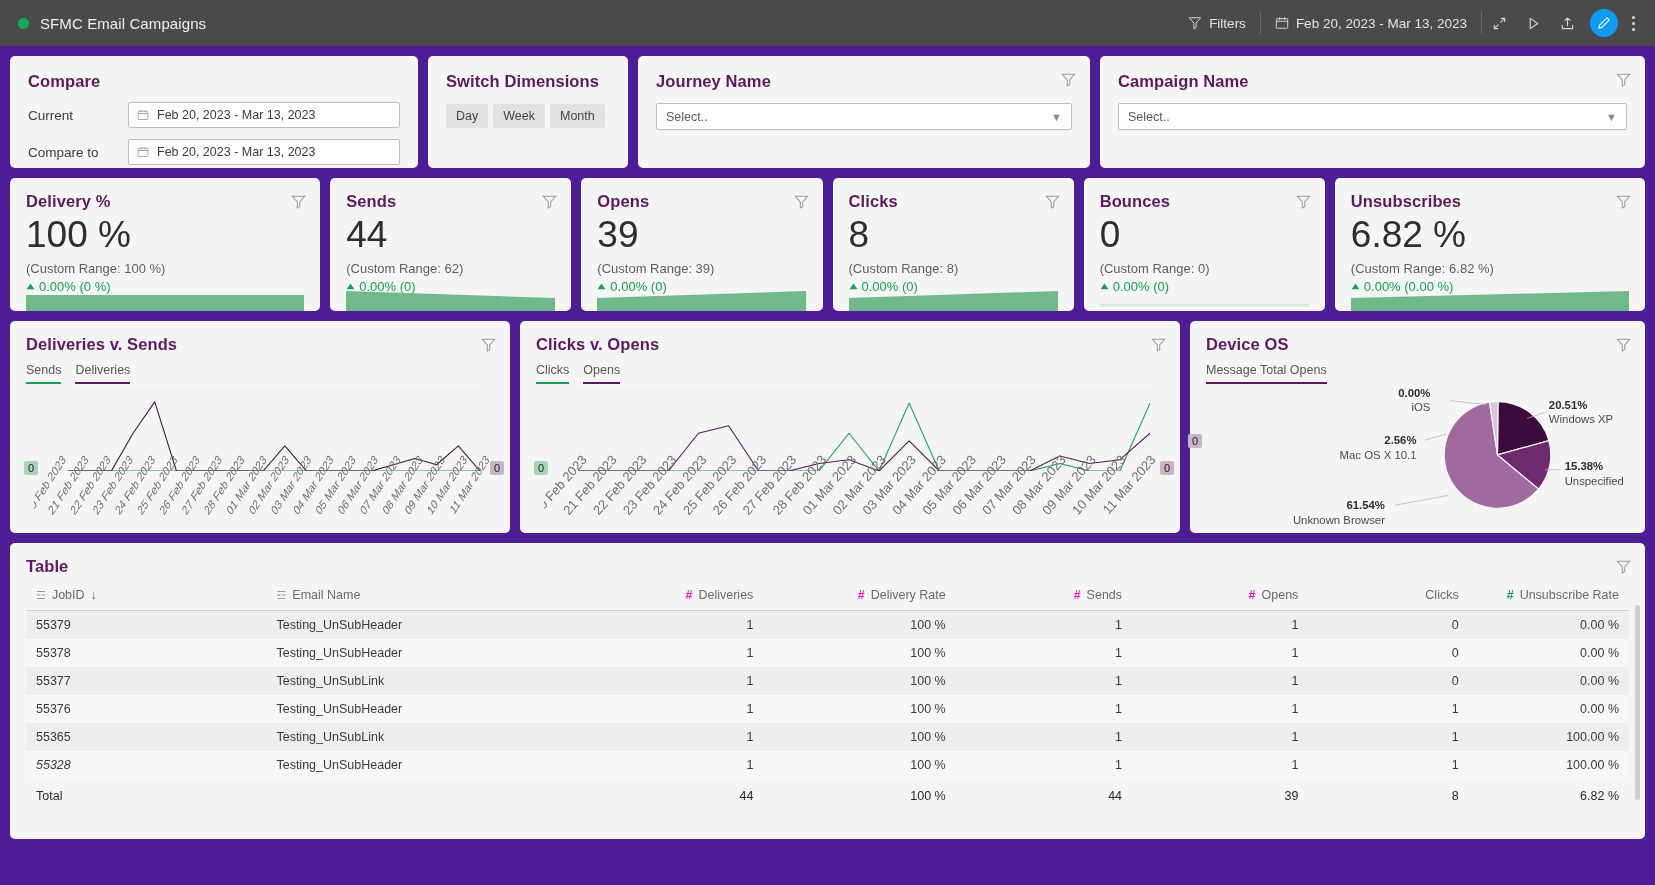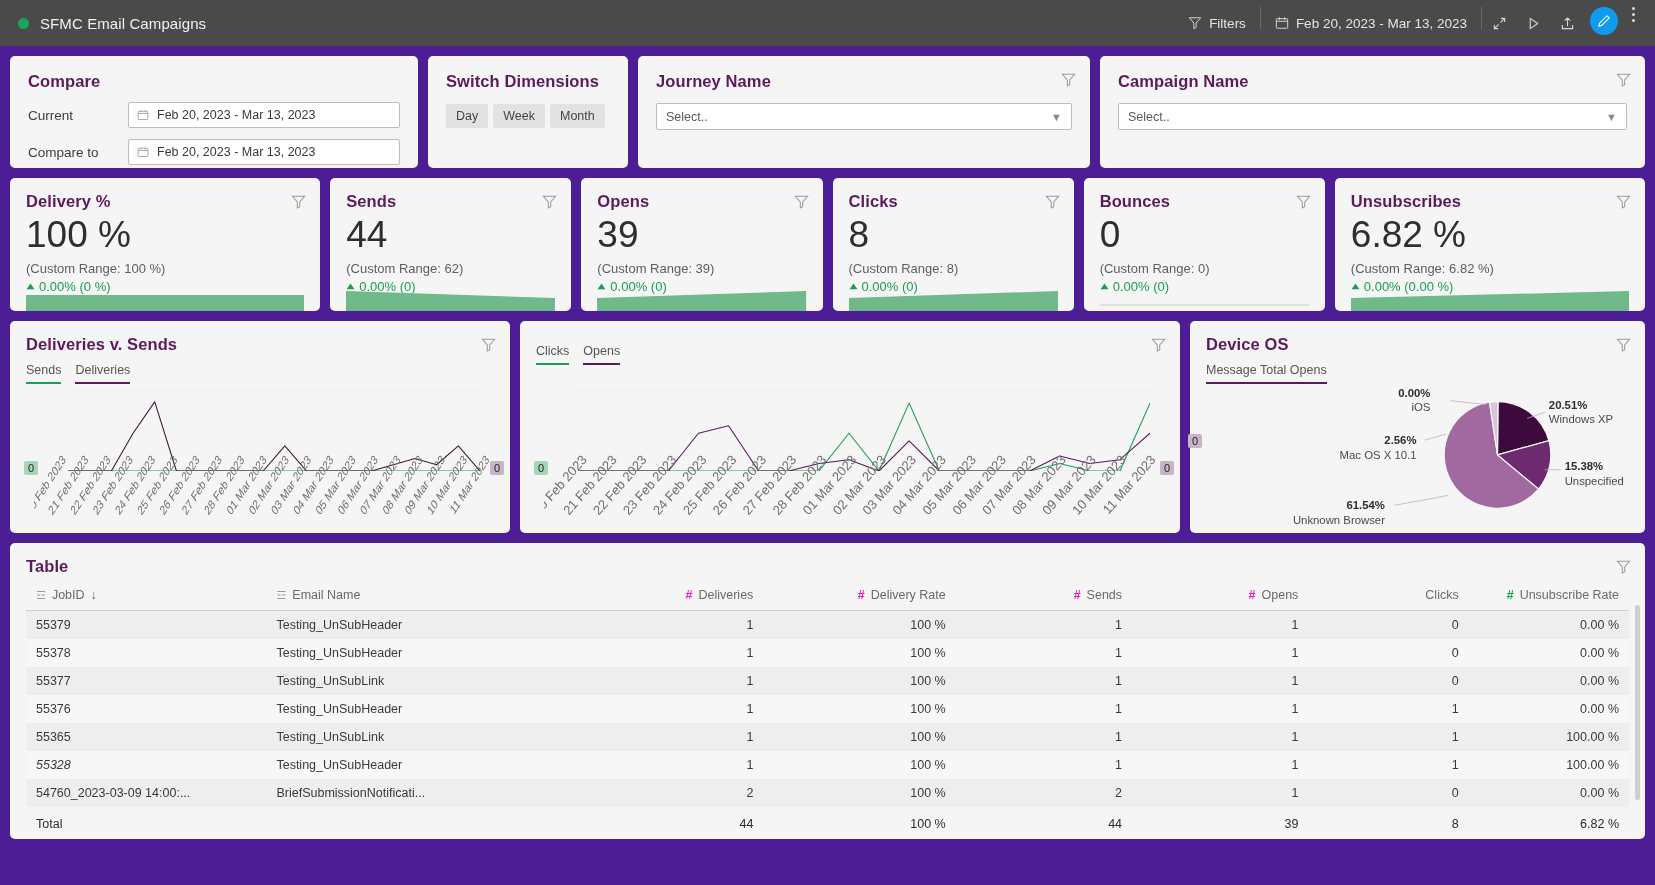--- a/index.html
+++ b/index.html
@@ -11,21 +11,21 @@
   }
   .app { width: 1655px; height: 885px; position: relative; background: #4c1d95; }
 
   
   .topbar {
     height: 46px; background: #4a4a4a; display: flex; align-items: center;
     padding: 0 12px 0 18px; color: #e8e8e8;
   }
   .status-dot { width: 11px; height: 11px; border-radius: 50%; background: #18a65a; flex: 0 0 auto; }
   .app-title { font-size: 15px; color: #f0f0f0; margin-left: 11px; letter-spacing: .1px; }
-  .topbar-right { margin-left: auto; display: flex; align-items: flex-start; gap: 0; }
+  .topbar-right { margin-left: auto; display: flex; align-items: center; gap: 0; }
   .tb-item { display: flex; align-items: center; gap: 7px; font-size: 13.5px; color: #e3e3e3;
              padding: 0 14px; height: 32px; cursor: pointer; }
   .tb-sep { width: 1px; height: 22px; background: #6a6a6a; }
   .tb-icon-btn { width: 34px; height: 32px; display: flex; align-items: center; justify-content: center;
                  cursor: pointer; color: #d8d8d8; }
   .edit-btn { width: 28px; height: 28px; border-radius: 50%; background: #0e9bf0;
               display:flex; align-items:center; justify-content:center; margin: 0 6px; cursor:pointer; }
   .kebab { display: flex; flex-direction: column; gap: 3px; align-items: center; padding: 0 8px; cursor: pointer; }
   .kebab i { width: 3px; height: 3px; border-radius: 50%; background: #dcdcdc; display: block; }
 
@@ -366,20 +366,21 @@
               <text x="362" y="8" transform="rotate(-48 362 8)" font-size="9.5" font-family="&quot;Liberation Sans&quot;, sans-serif" fill="#6f6f6f" text-anchor="end">07 Mar 2023</text>
               <text x="384" y="8" transform="rotate(-48 384 8)" font-size="9.5" font-family="&quot;Liberation Sans&quot;, sans-serif" fill="#6f6f6f" text-anchor="end">08 Mar 2023</text>
               <text x="406" y="8" transform="rotate(-48 406 8)" font-size="9.5" font-family="&quot;Liberation Sans&quot;, sans-serif" fill="#6f6f6f" text-anchor="end">09 Mar 2023</text>
               <text x="428" y="8" transform="rotate(-48 428 8)" font-size="9.5" font-family="&quot;Liberation Sans&quot;, sans-serif" fill="#6f6f6f" text-anchor="end">10 Mar 2023</text>
               <text x="450" y="8" transform="rotate(-48 450 8)" font-size="9.5" font-family="&quot;Liberation Sans&quot;, sans-serif" fill="#6f6f6f" text-anchor="end">11 Mar 2023</text>
             </svg>
           </div>
       </div>
 
       <div class="card c-clicks">
+        <div class="card-title">Clicks v. Opens</div>
         <svg class="funnel" width="15" height="15" viewBox="0 0 16 16">
             <path d="M1.5 2.5h13l-5.2 6v5l-2.6 1.3v-6.3z" fill="none" stroke="#9a9a9a" stroke-width="1.1"></path>
           </svg>
         <div class="legend">
           <span class="u-green">Clicks</span>
           <span class="u-purple">Opens</span>
         </div>
         <div class="zero-badge" style="left:14px; top:140px; background:#a8d5b5;">0</div>
         <div class="zero-badge" style="right:6px; top:140px; background:#c9b3c9;">0</div>
         <div class="plot" style="left:58px; right:30px; top:68px; bottom:62px;" id="plot1">
@@ -564,30 +565,20 @@
             <tr>
               <td style="text-align: left; font-style: italic;">55328</td>
               <td style="text-align: left;">Testing_UnSubHeader</td>
               <td style="text-align: right;">1</td>
               <td style="text-align: right;">100 %</td>
               <td style="text-align: right;">1</td>
               <td style="text-align: right;">1</td>
               <td style="text-align: right;">1</td>
               <td style="text-align: right;">100.00 %</td>
             </tr>
-            <tr>
-              <td style="text-align: left;">54760_2023-03-09 14:00:...</td>
-              <td style="text-align: left;">BriefSubmissionNotificati...</td>
-              <td style="text-align: right;">2</td>
-              <td style="text-align: right;">100 %</td>
-              <td style="text-align: right;">2</td>
-              <td style="text-align: right;">1</td>
-              <td style="text-align: right;">0</td>
-              <td style="text-align: right;">0.00 %</td>
-            </tr>
           </tbody>
         <tfoot>
             <tr id="tfoot-row">
               <td style="text-align: left;">Total</td>
               <td style="text-align: left;"></td>
               <td style="text-align: right;">44</td>
               <td style="text-align: right;">100 %</td>
               <td style="text-align: right;">44</td>
               <td style="text-align: right;">39</td>
               <td style="text-align: right;">8</td>

